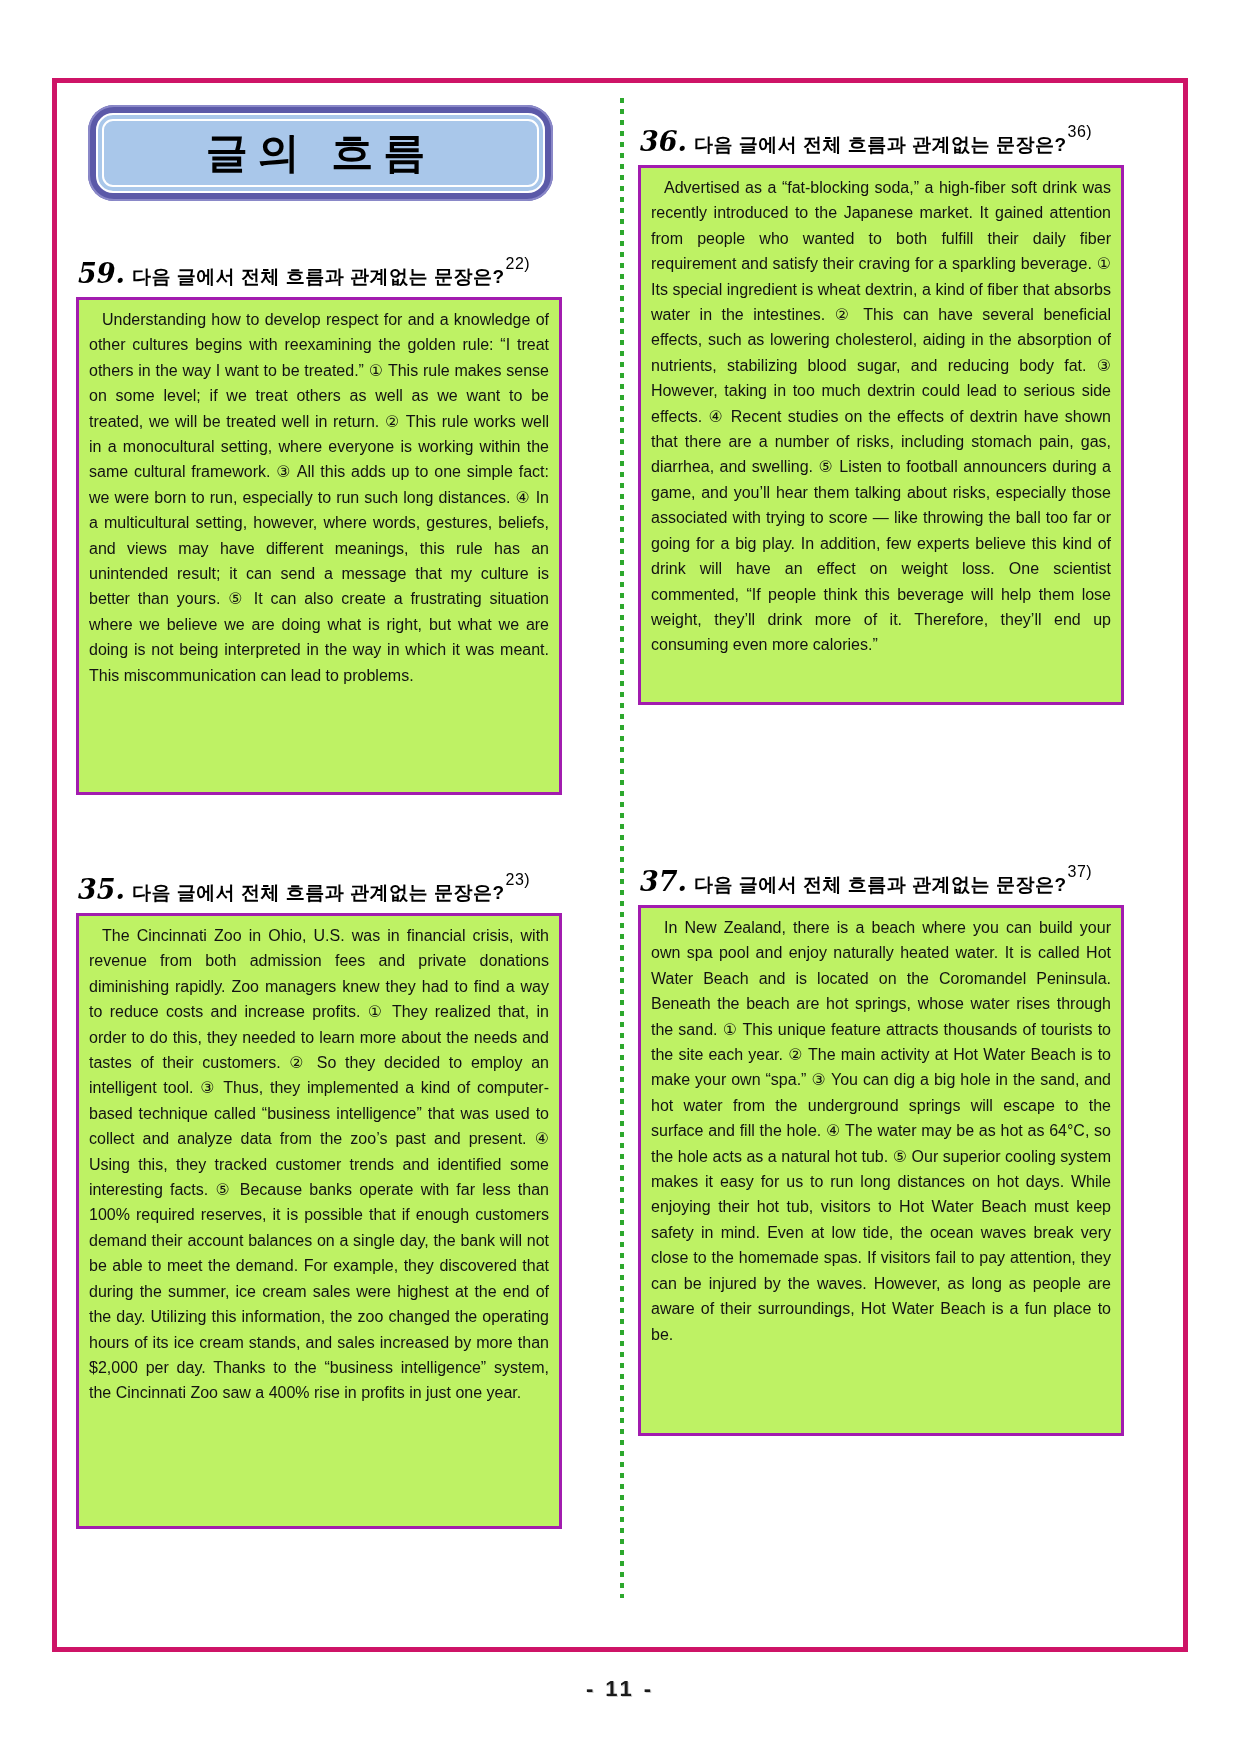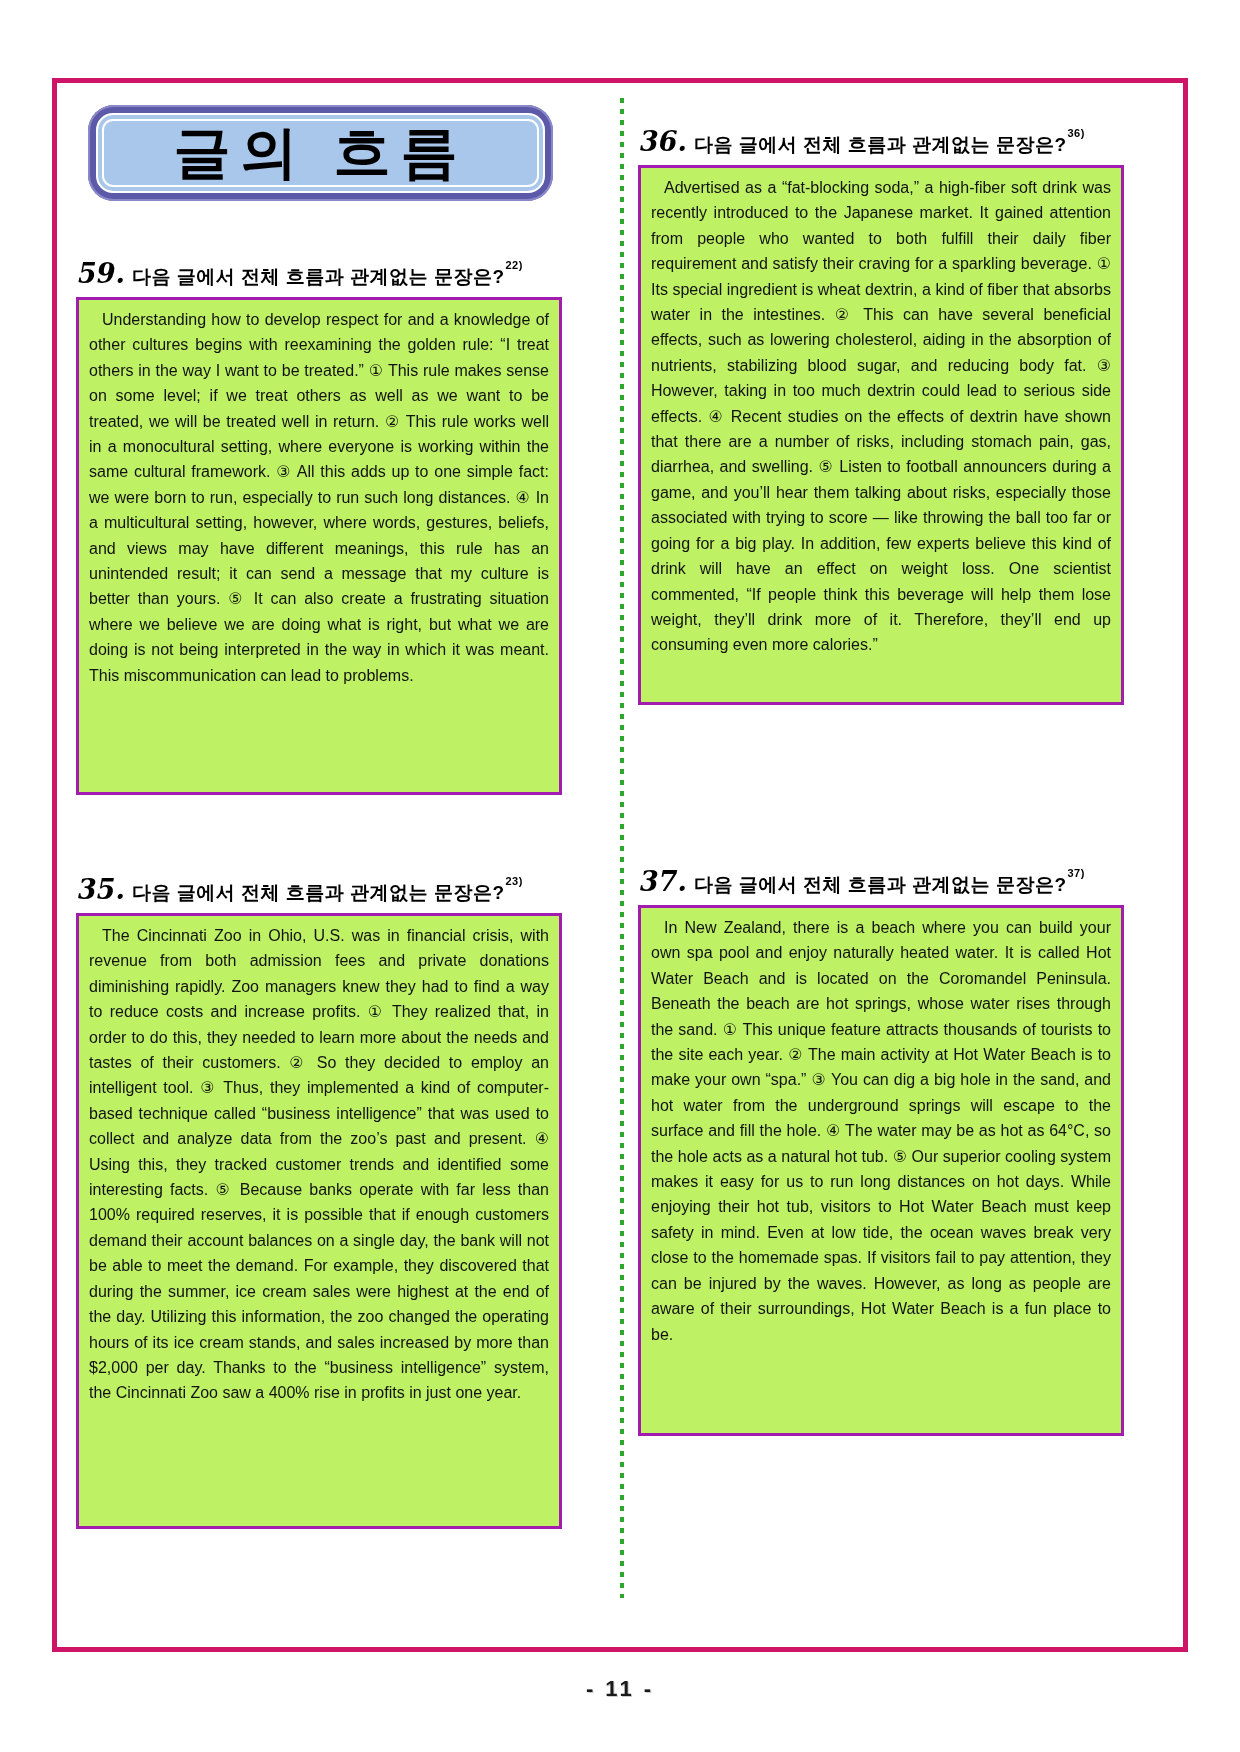--- a/index.html
+++ b/index.html
@@ -28,21 +28,21 @@
   .banner-inner{
     width:100%;height:100%;
     border-radius:17px;
     background:#A9C7EA;
     border:2px solid #ffffff;
     box-sizing:border-box;
     box-shadow:inset 0 0 0 4px #A9C7EA, inset 0 0 0 6px #ffffff;
     display:flex;align-items:center;justify-content:center;
   }
   .banner-title{
-    font-size:57px;
+    font-size:42px;
     font-weight:bold;
     letter-spacing:10px;
     color:#000;
   }
   
   .divider{
     position:absolute;left:620px;top:98px;width:4px;height:1500px;
     background:repeating-linear-gradient(180deg,#2DA82D 0px,#2DA82D 5px,transparent 5px,transparent 11px);
   }
   
@@ -61,21 +61,21 @@
     font-style:italic;font-weight:bold;
     font-size:27px;line-height:28px;
     color:#000;
     margin-top:16px;
   }
   .qprompt{
     font-weight:bold;font-size:19px;color:#000;
     letter-spacing:0.5px;
   }
   .qfoot{
-    font-size:11px;font-weight:bold;
+    font-size:16px;font-weight:normal;
     vertical-align:super;position:relative;top:-7px;
     margin-left:1px;
   }
   .pbox{
     border:3px solid #a21caf;
     box-sizing:border-box;
     padding:7px 10px;
     background:#bef264;
   }
   .ptext{

